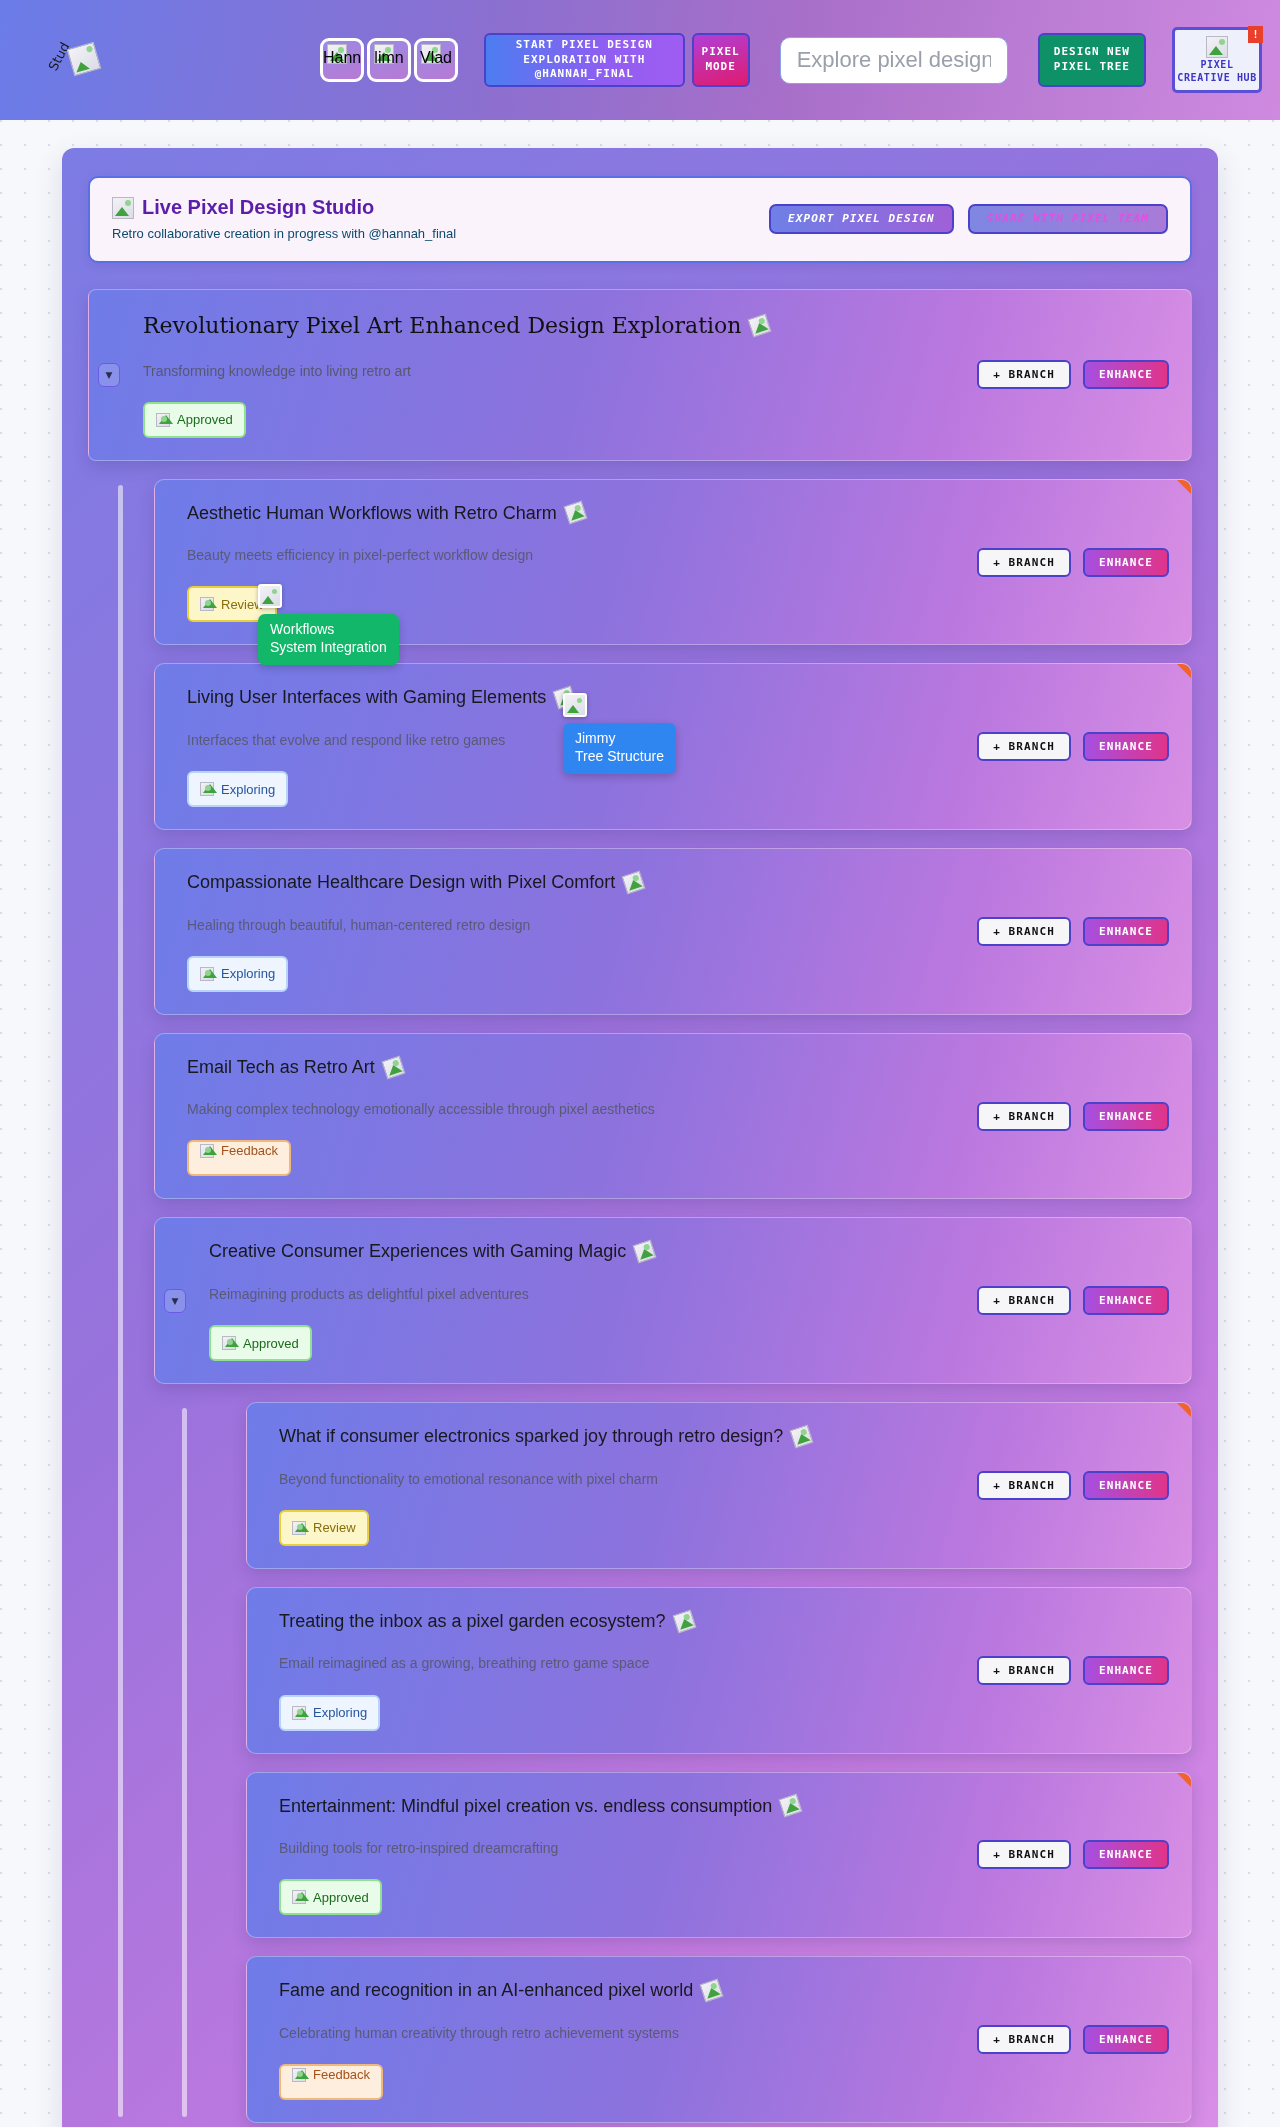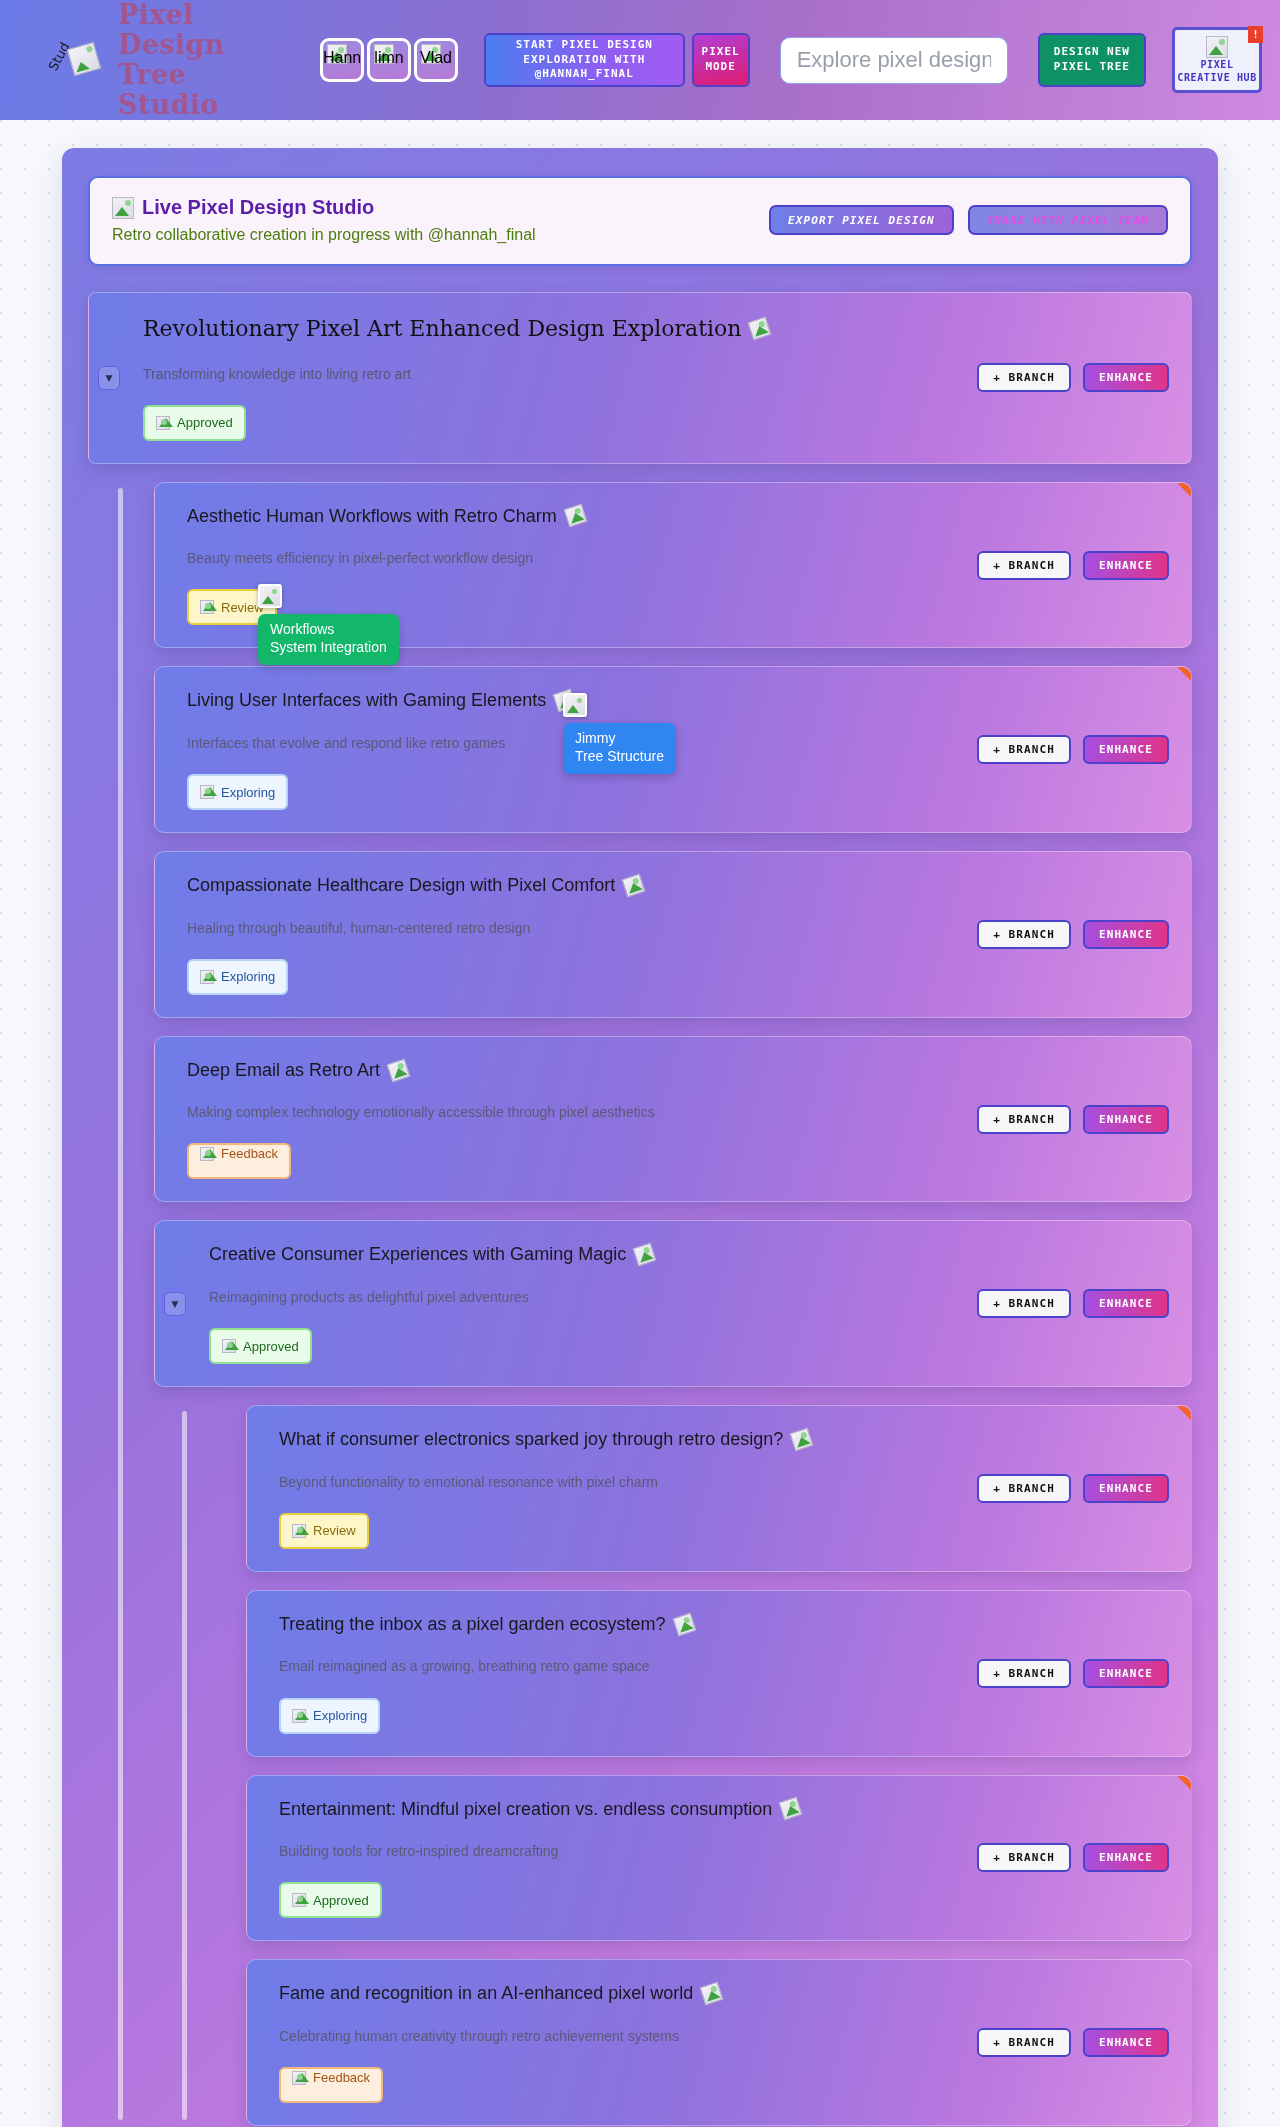--- a/index.html
+++ b/index.html
@@ -232,22 +232,22 @@
   .live-left { display: flex; flex-direction: column; gap: 7px; }
   .live-title-row { display: flex; align-items: center; gap: 8px; }
   .live-title {
     font-family: "Liberation Sans", sans-serif;
     font-size: 20px;
     font-weight: 700;
     color: #5b1ea8;
   }
   .live-sub {
     font-family: "Liberation Sans", sans-serif;
-    font-size: 16px;
-    color: #4d7c0f;
+    font-size: 13px;
+    color: #0c4a6e;
   }
   .live-actions { display: flex; gap: 14px; font-style: italic; }
   .pill-btn {
     font-family: "DejaVu Sans Mono", monospace;
     font-size: 11px;
     font-weight: 700;
     letter-spacing: 1.1px;
     text-transform: uppercase;
     border: 2px solid #4b42c9;
     border-radius: 7px;
@@ -441,24 +441,20 @@
 </head>
 <body>
 
 <div class="app-header">
 
   <div class="brand">
     <div class="brand-mark">
       <span class="rot-text">Stud</span>
       <span class="brokenimg"></span>
     </div>
-    <div class="brand-title">
-      <div>Pixel Design</div>
-      <div>Tree Studio</div>
-    </div>
   </div>
 
   <div class="avatars">
     <div class="avatar">
       <span class="brokenimg ai"></span>
       <span class="aname">Hann</span>
     </div>
     <div class="avatar">
       <span class="brokenimg ai"></span>
       <span class="aname">limn</span>
@@ -602,21 +598,21 @@
           </div>
           <div class="act-btn act-enhance">
             <span>ENHANCE</span>
           </div>
         </div>
       </div>
 
       <div class="node">
         <div class="node-body">
           <div class="node-title-row">
-            <span class="node-title">Deep Email as Retro Art</span>
+            <span class="node-title">Email Tech as Retro Art</span>
             <span class="brokenimg"></span>
           </div>
           <div class="node-sub">Making complex technology emotionally accessible through pixel aesthetics</div>
           <div class="status-chip chip-feedback">
             <span class="brokenimg"></span>
             <span>Feedback</span>
           </div>
         </div>
         <div class="node-actions">
           <div class="act-btn act-branch">

